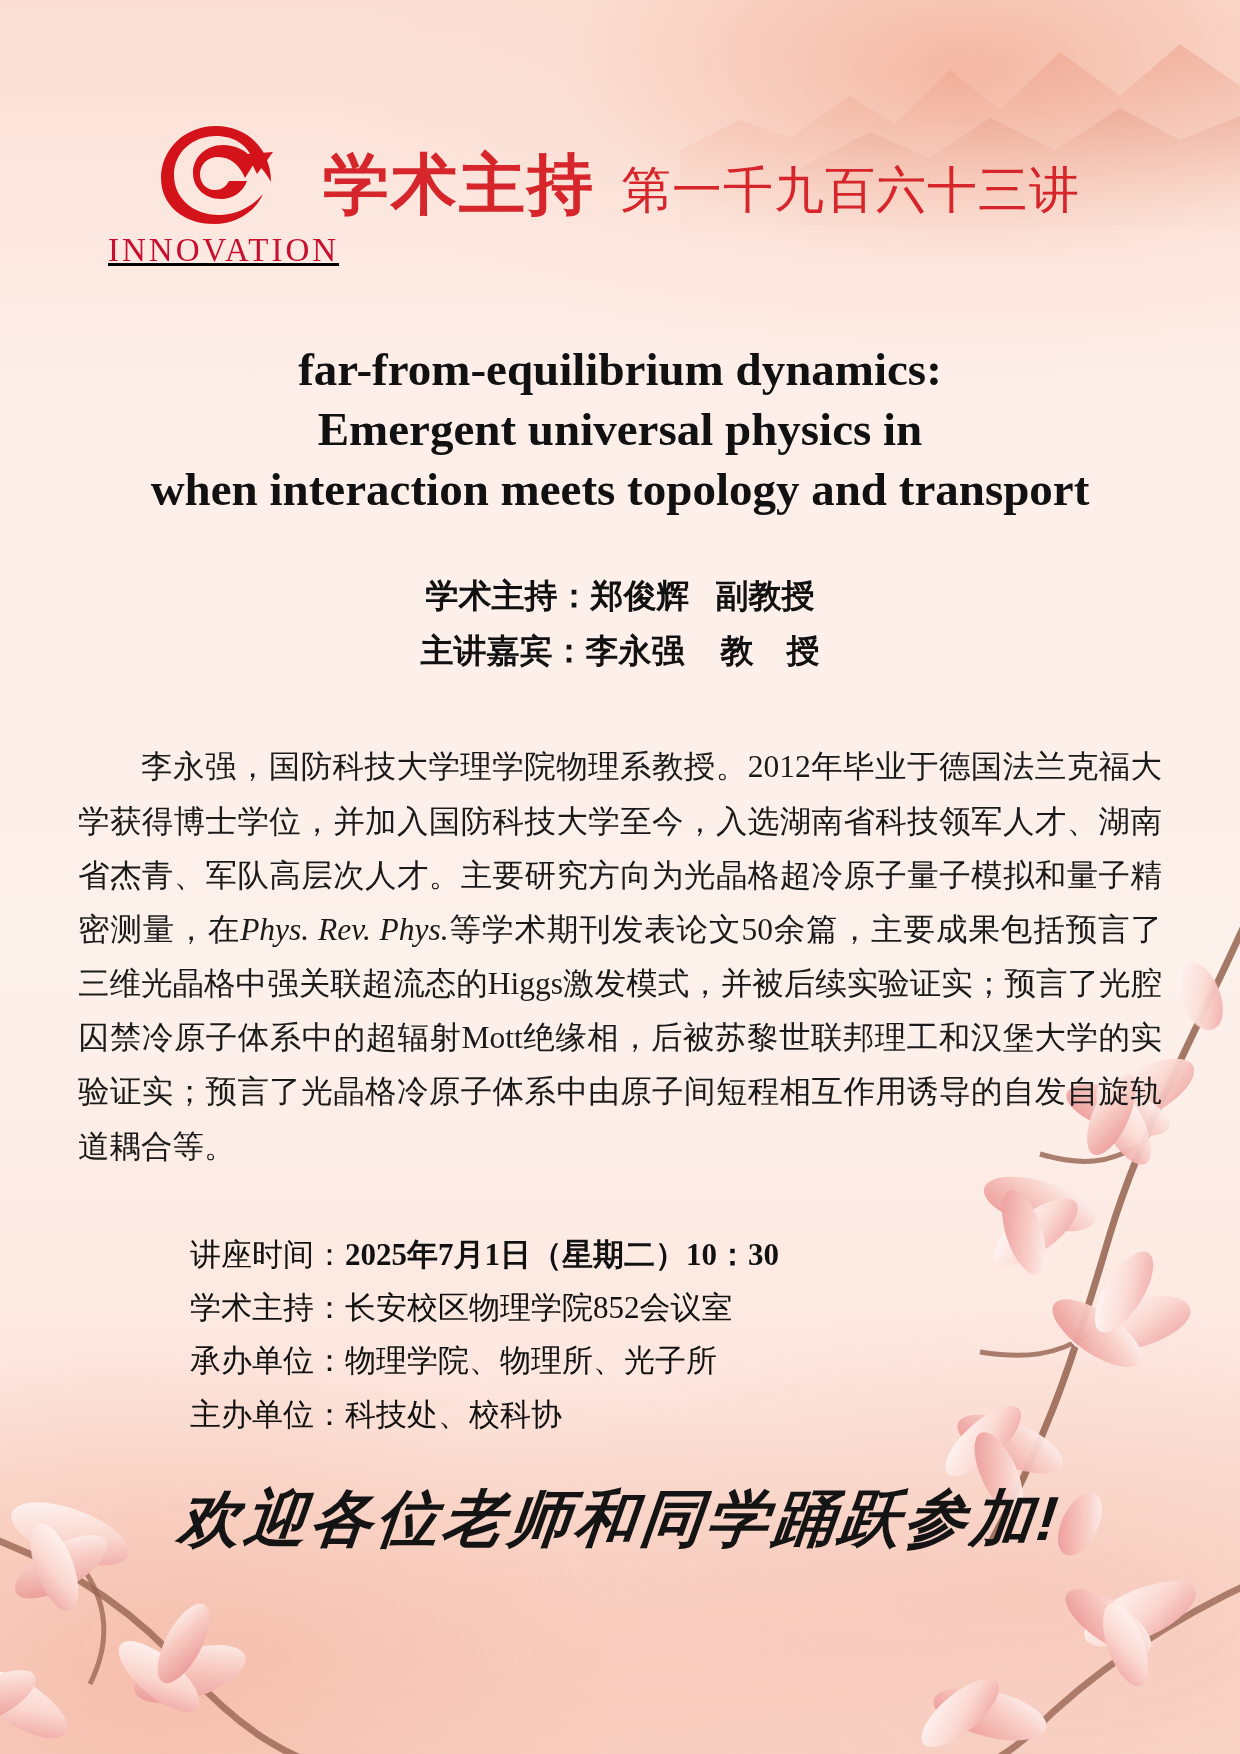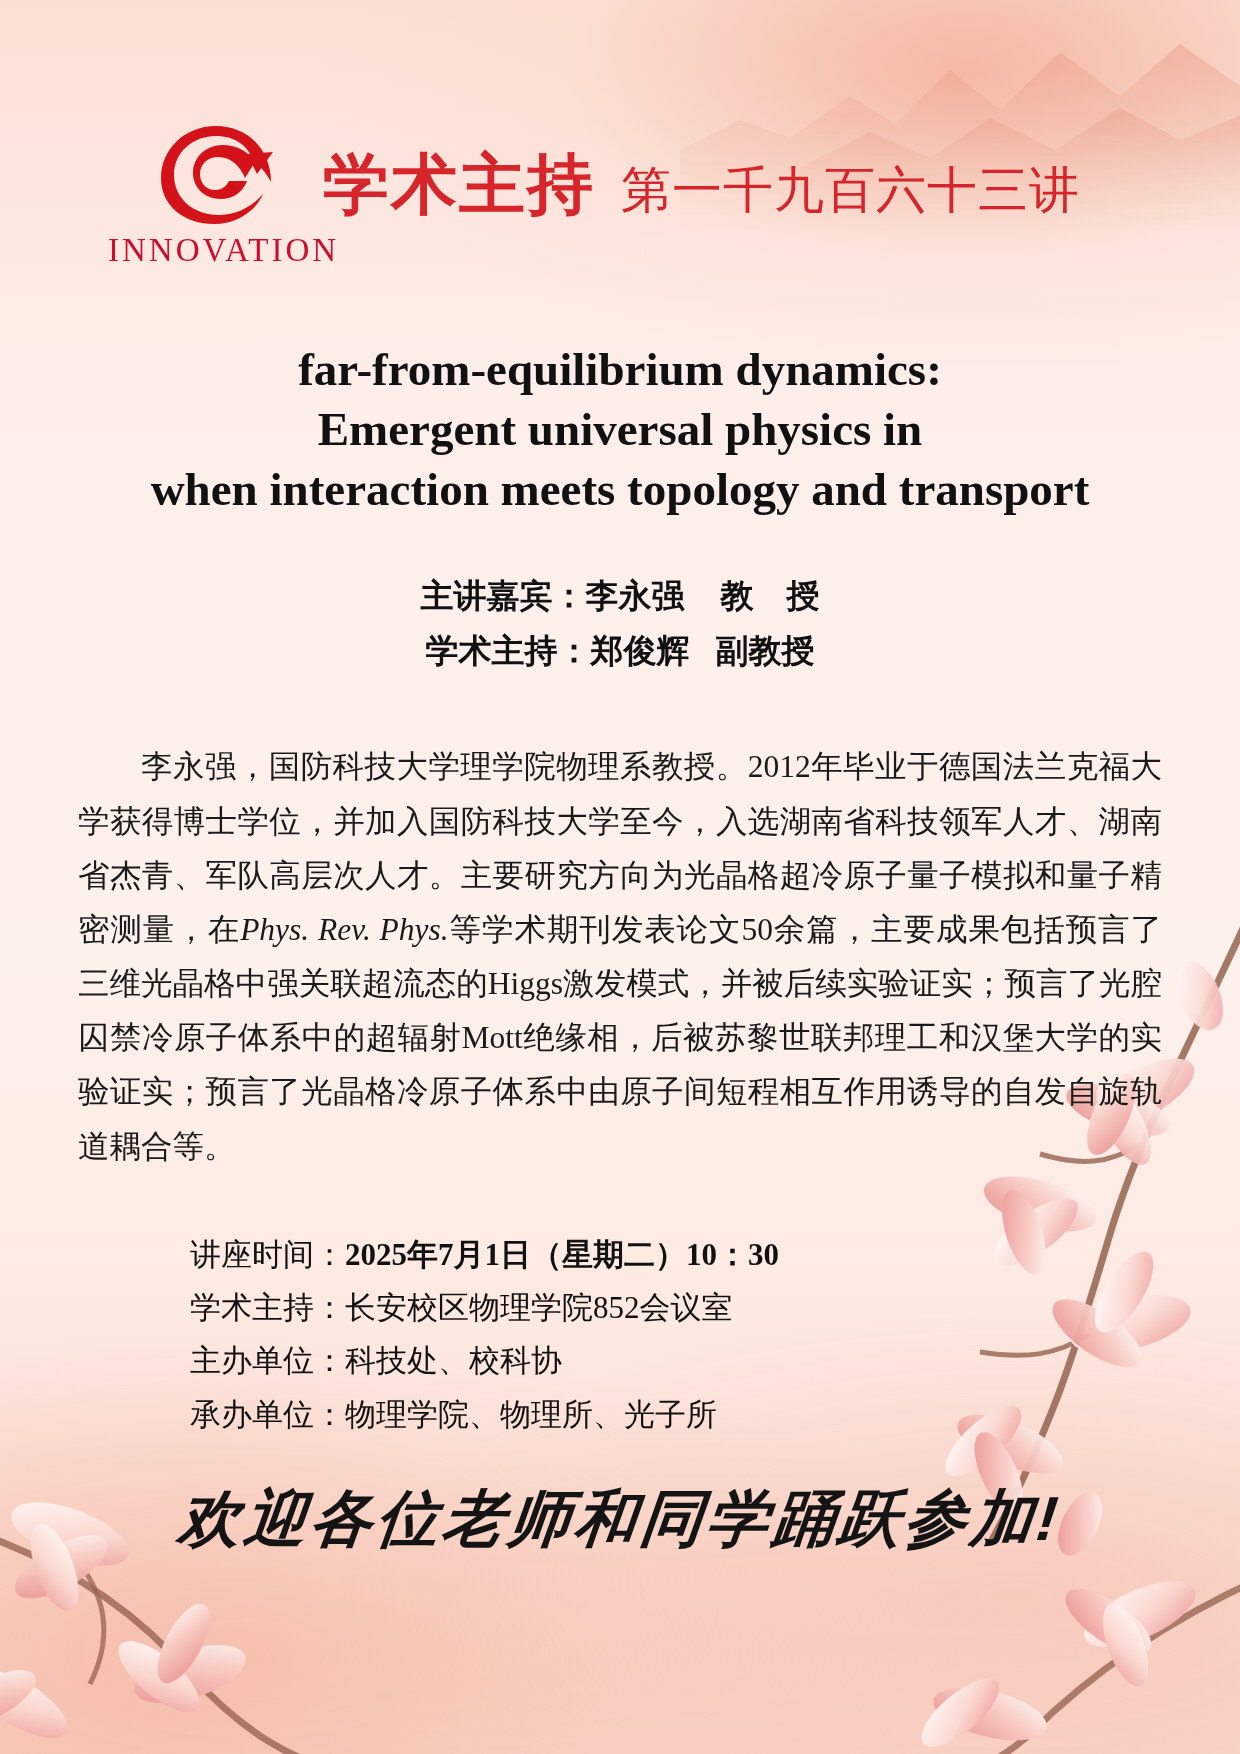--- a/index.html
+++ b/index.html
@@ -73,20 +73,21 @@
 
   
   .header {
     display: flex;
     align-items: flex-start;
     padding: 118px 0 0 108px;
   }
   .logo-block {
     width: 215px;
     flex: none;
+    text-decoration: underline;
   }
   .logo-mark {
     width: 130px;
     height: 112px;
     margin: 0 auto;
     display: block;
   }
   .logo-word {
     font-family: "Liberation Serif", serif;
     color: #c8102e;
@@ -315,42 +316,42 @@
     </div>
 
     <div class="talk-title">
       <span class="line">far-from-equilibrium dynamics:</span>
       <span class="line">Emergent universal physics in</span>
       <span class="line">when interaction meets topology and transport</span>
     </div>
 
     <div class="speakers">
       <span class="row">
+        <span>学术主持：</span><span>郑俊辉</span><span class="gap-m"></span><span>副教授</span>
+      </span>
+      <span class="row">
         <span>主讲嘉宾：</span><span>李永强</span><span class="gap-s"></span><span>教　授</span>
-      </span>
-      <span class="row">
-        <span>学术主持：</span><span>郑俊辉</span><span class="gap-m"></span><span>副教授</span>
       </span>
     </div>
 
     <div class="bio">
       <span>李永强，国防科技大学理学院物理系教授。2012年毕业于德国法兰克福大学获得博士学位，并加入国防科技大学至今，入选湖南省科技领军人才、湖南省杰青、军队高层次人才。主要研究方向为光晶格超冷原子量子模拟和量子精密测量，在</span><i>Phys. Rev. Phys.</i><span>等学术期刊发表论文50余篇，主要成果包括预言了三维光晶格中强关联超流态的Higgs激发模式，并被后续实验证实；预言了光腔囚禁冷原子体系中的超辐射Mott绝缘相，后被苏黎世联邦理工和汉堡大学的实验证实；预言了光晶格冷原子体系中由原子间短程相互作用诱导的自发自旋轨道耦合等。</span>
     </div>
 
     <div class="info">
       <span class="row">
         <span class="label">讲座时间：</span><span class="value">2025年7月1日（星期二）10：30</span>
       </span>
       <span class="row">
         <span class="label">学术主持：</span><span class="value-normal">长安校区物理学院852会议室</span>
       </span>
       <span class="row">
+        <span class="label">承办单位：</span><span class="value-normal">物理学院、物理所、光子所</span>
+      </span>
+      <span class="row">
         <span class="label">主办单位：</span><span class="value-normal">科技处、校科协</span>
-      </span>
-      <span class="row">
-        <span class="label">承办单位：</span><span class="value-normal">物理学院、物理所、光子所</span>
       </span>
     </div>
 
     <div class="slogan">欢迎各位老师和同学踊跃参加!</div>
 
   </div>
 </div>
 
 </body></html>

